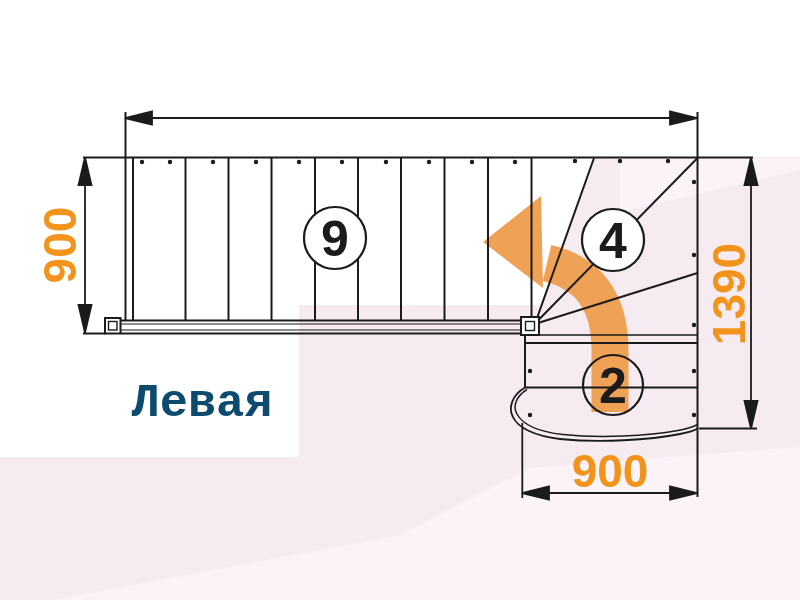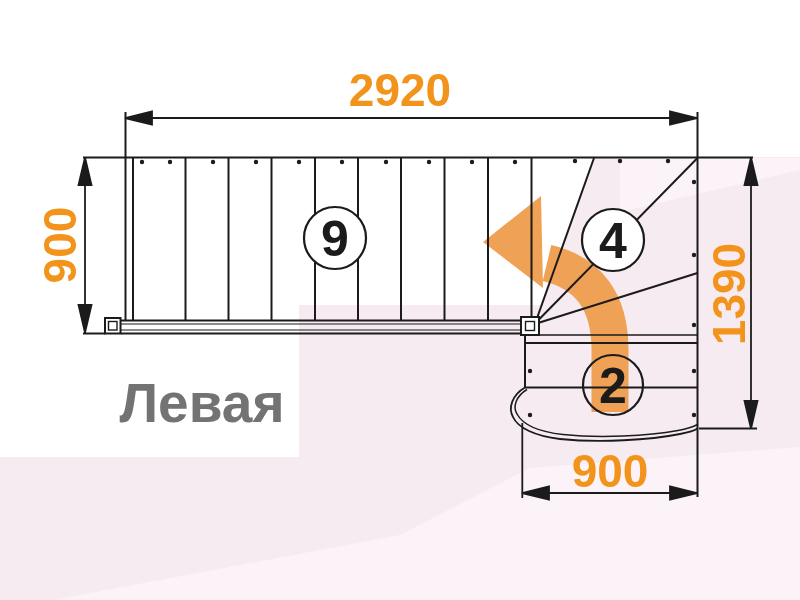--- a/index.html
+++ b/index.html
@@ -7,21 +7,21 @@
     position:relative;width:800px;height:600px;overflow:hidden;background:#ffffff;
     font-family:"Liberation Sans","DejaVu Sans",sans-serif;
   }
   .canvas svg{position:absolute;left:0;top:0;}
   .overlay{position:absolute;white-space:nowrap;transform:translate(-50%,-50%);}
   .dim-label{
     color:#f2941c;font-weight:bold;font-size:46px;line-height:1;letter-spacing:0px;
   }
   .dim-label.vert{transform:translate(-50%,-50%) rotate(-90deg);}
   .title-label{
-    color:#737373;font-weight:bold;font-size:55px;line-height:1;
+    color:#0c4a6e;font-weight:bold;font-size:47px;line-height:1;font-family:Liberation Mono, monospace;
   }
   .circle-digit{
     font-family:"Liberation Sans","DejaVu Sans",sans-serif;
     font-weight:bold;font-size:50px;fill:#1b1b1b;
   }
 </style>
 </head>
 <body>
 
 <div class="canvas">
@@ -130,21 +130,20 @@
     <g>
       <circle cx="335" cy="238" r="31" fill="#ffffff" stroke="#1b1b1b" stroke-width="2.2"></circle>
       <circle cx="613" cy="240" r="31" fill="#ffffff" stroke="#1b1b1b" stroke-width="2.2"></circle>
       <circle cx="613" cy="385" r="30" fill="none" stroke="#1b1b1b" stroke-width="2.2"></circle>
       <text x="335" y="256" text-anchor="middle" class="circle-digit">9</text>
       <text x="613" y="258" text-anchor="middle" class="circle-digit">4</text>
       <text x="613" y="403" text-anchor="middle" class="circle-digit">2</text>
     </g>
   </svg>
 
-  <div class="overlay dim-label" style="left:400px;top:90px;">2920</div>
 
   <div class="overlay dim-label vert" style="left:60px;top:245px;">900</div>
 
   <div class="overlay dim-label vert" style="left:729px;top:294px;">1390</div>
 
   <div class="overlay dim-label" style="left:610px;top:471px;">900</div>
 
   <div class="overlay title-label" style="left:202px;top:403px;">Левая</div>
 
 </div>

